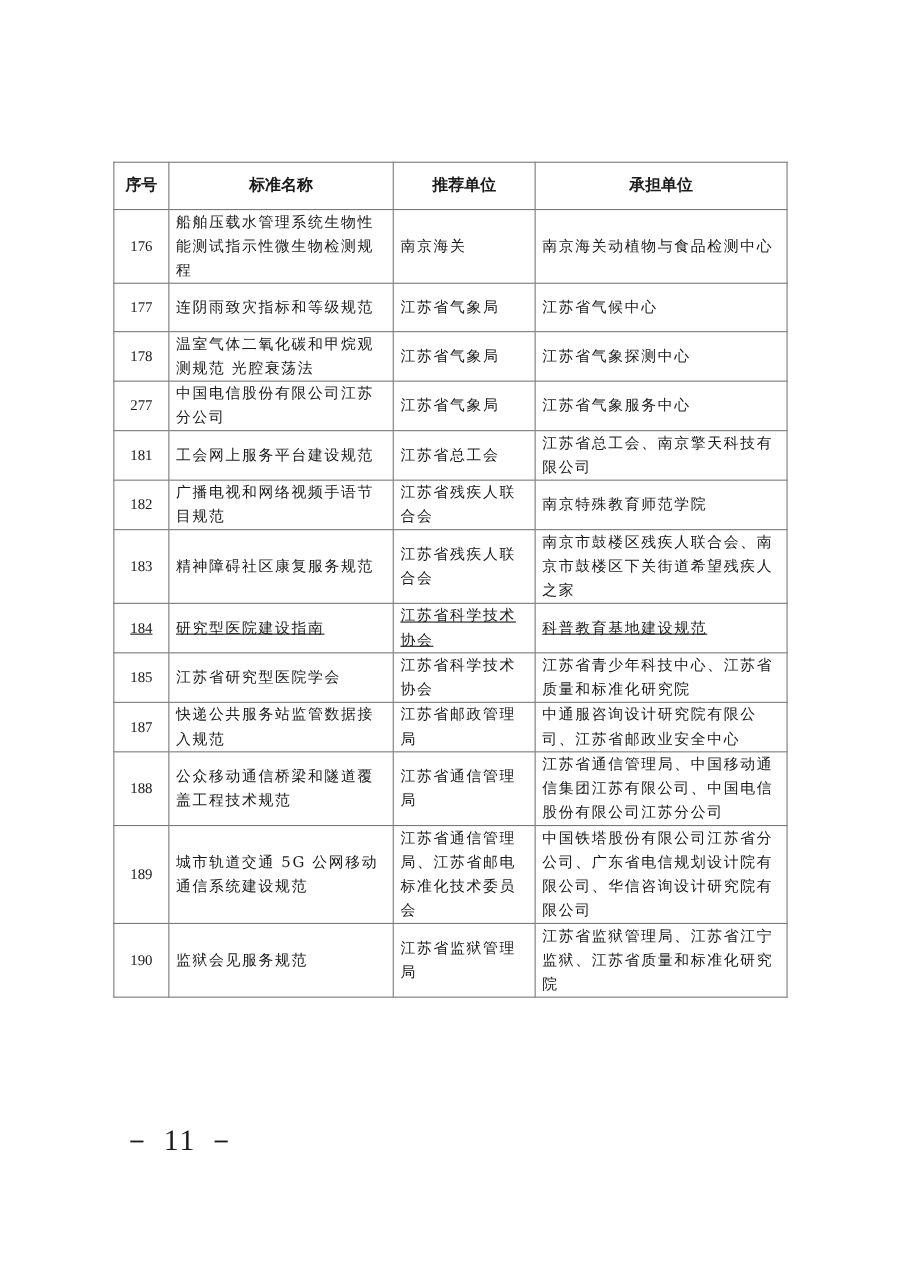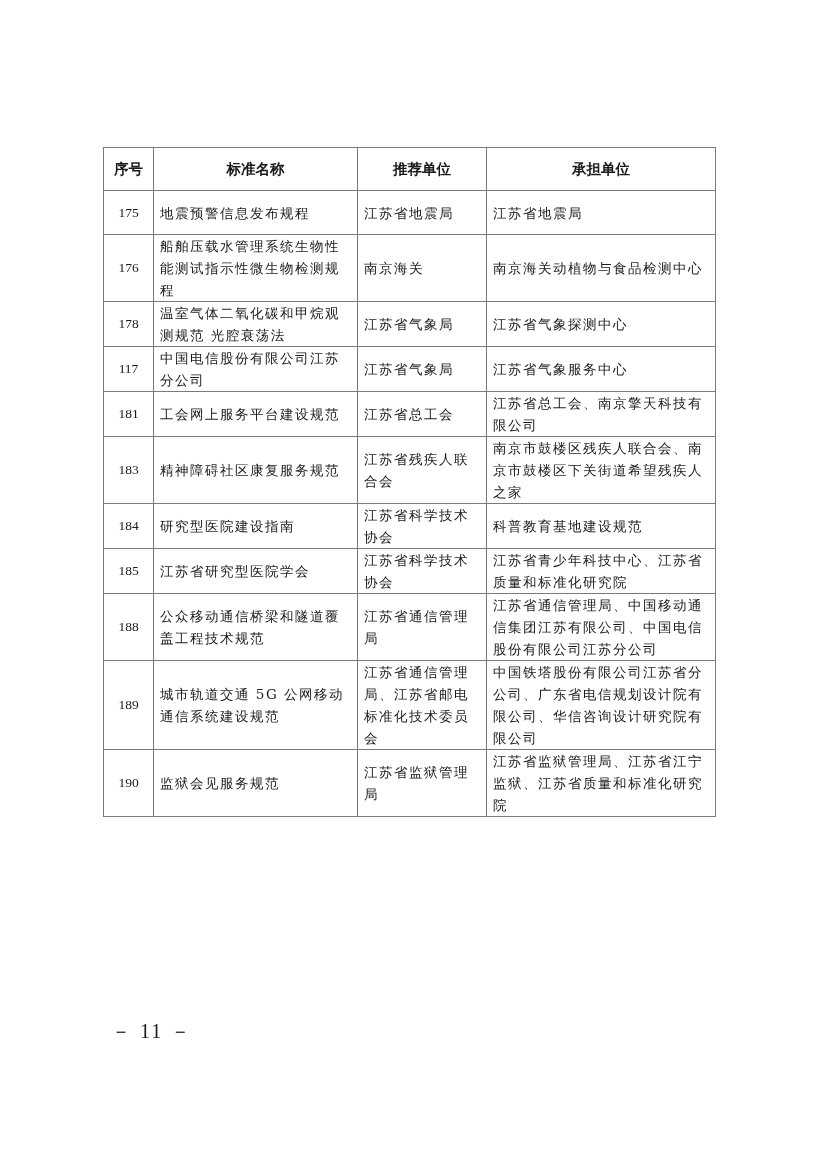--- a/index.html
+++ b/index.html
@@ -8,21 +8,21 @@
   .page { position:absolute; left:0; top:0; width:764px; height:1169px; }
   table.std { position:absolute; left:103px; top:147px; width:612px;
               border-collapse:collapse; table-layout:fixed; }
   table.std td, table.std th { border:1px solid #7a7a7a; padding:0 6px;
               font-size:13.5px; line-height:22px; vertical-align:middle; }
   table.std th { height:42px; font-weight:bold; font-size:14.5px; text-align:center; }
   td.num { text-align:center; font-family:"Liberation Serif",serif; font-size:15px; padding:0; }
   td.txt { text-align:left; letter-spacing:1.5px; }
   col.c1 { width:50px; } col.c2 { width:204px; } col.c3 { width:129px; } col.c4 { width:229px; }
   .pageno { position:absolute; left:111px; top:1018px; font-family:"Liberation Serif",serif;
-            font-size:20px; letter-spacing:2px; }
+            font-size:27px; letter-spacing:2px; }
 </style>
 </head>
 <body>
 
 <div class="page">
   <table class="std">
     <colgroup>
         <col class="c1">
         <col class="c2">
         <col class="c3">
@@ -31,66 +31,78 @@
     <thead>
       <tr>
         <th>序号</th>
         <th>标准名称</th>
         <th>推荐单位</th>
         <th>承担单位</th>
       </tr>
     </thead>
     <tbody id="tbody">
         <tr style="height: 44px;">
-          <td class="num">175</td>
-          <td class="txt">地震预警信息发布规程</td>
-          <td class="txt">江苏省地震局</td>
-          <td class="txt">江苏省地震局</td>
-        </tr>
-        <tr style="height: 44px;">
           <td class="num">176</td>
           <td class="txt">船舶压载水管理系统生物性能测试指示性微生物检测规程</td>
           <td class="txt">南京海关</td>
           <td class="txt">南京海关动植物与食品检测中心</td>
+        </tr>
+        <tr style="height: 44px;">
+          <td class="num">177</td>
+          <td class="txt">连阴雨致灾指标和等级规范</td>
+          <td class="txt">江苏省气象局</td>
+          <td class="txt">江苏省气候中心</td>
         </tr>
         <tr style="height: 44px;">
           <td class="num">178</td>
           <td class="txt">温室气体二氧化碳和甲烷观测规范 光腔衰荡法</td>
           <td class="txt">江苏省气象局</td>
           <td class="txt">江苏省气象探测中心</td>
         </tr>
         <tr style="height: 44px;">
-          <td class="num">117</td>
+          <td class="num">277</td>
           <td class="txt">中国电信股份有限公司江苏分公司</td>
           <td class="txt">江苏省气象局</td>
           <td class="txt">江苏省气象服务中心</td>
         </tr>
         <tr style="height: 44px; margin-top: 14px;">
           <td class="num">181</td>
           <td class="txt">工会网上服务平台建设规范</td>
           <td class="txt">江苏省总工会</td>
           <td class="txt">江苏省总工会、南京擎天科技有限公司</td>
         </tr>
         <tr style="height: 44px;">
+          <td class="num">182</td>
+          <td class="txt">广播电视和网络视频手语节目规范</td>
+          <td class="txt">江苏省残疾人联合会</td>
+          <td class="txt">南京特殊教育师范学院</td>
+        </tr>
+        <tr style="height: 44px;">
           <td class="num">183</td>
           <td class="txt">精神障碍社区康复服务规范</td>
           <td class="txt">江苏省残疾人联合会</td>
           <td class="txt">南京市鼓楼区残疾人联合会、南京市鼓楼区下关街道希望残疾人之家</td>
         </tr>
-        <tr style="height: 44px;">
+        <tr style="height: 44px; text-decoration: underline;">
           <td class="num">184</td>
           <td class="txt">研究型医院建设指南</td>
           <td class="txt">江苏省科学技术协会</td>
           <td class="txt">科普教育基地建设规范</td>
         </tr>
         <tr style="height: 44px;">
           <td class="num">185</td>
           <td class="txt">江苏省研究型医院学会</td>
           <td class="txt">江苏省科学技术协会</td>
           <td class="txt">江苏省青少年科技中心、江苏省质量和标准化研究院</td>
+        </tr>
+        <tr style="height: 44px;">
+          <td class="num">187</td>
+          <td class="txt">快递公共服务站监管数据接入规范</td>
+          <td class="txt">江苏省邮政管理局</td>
+          <td class="txt">中通服咨询设计研究院有限公司、江苏省邮政业安全中心</td>
         </tr>
         <tr style="height: 66px;">
           <td class="num">188</td>
           <td class="txt">公众移动通信桥梁和隧道覆盖工程技术规范</td>
           <td class="txt">江苏省通信管理局</td>
           <td class="txt">江苏省通信管理局、中国移动通信集团江苏有限公司、中国电信股份有限公司江苏分公司</td>
         </tr>
         <tr style="height: 66px;">
           <td class="num">189</td>
           <td class="txt">城市轨道交通 5G 公网移动通信系统建设规范</td>

